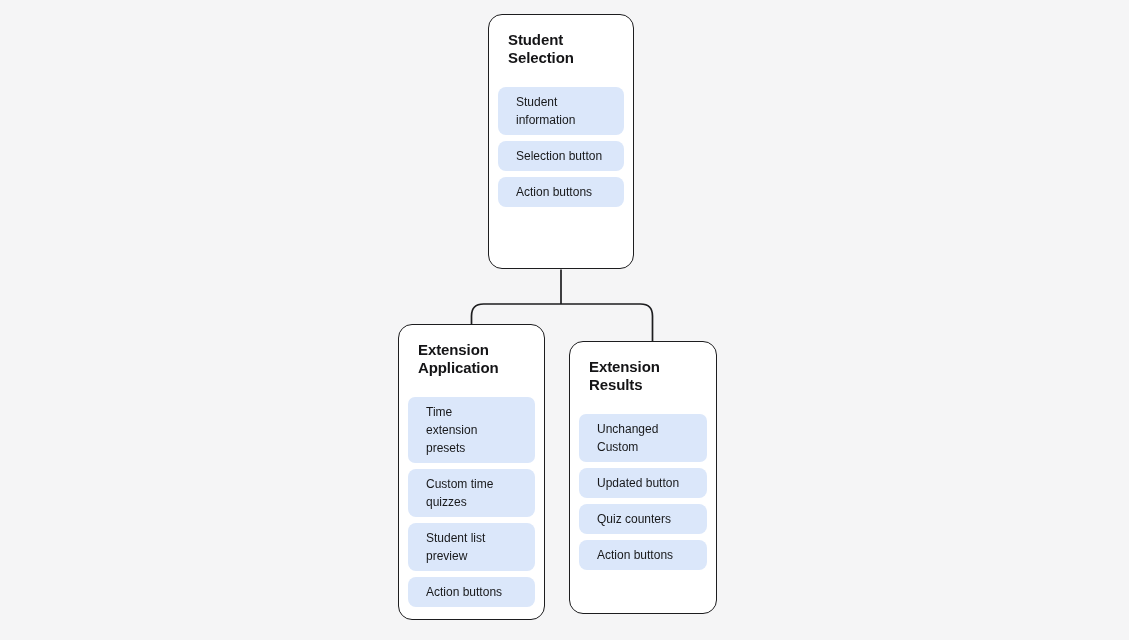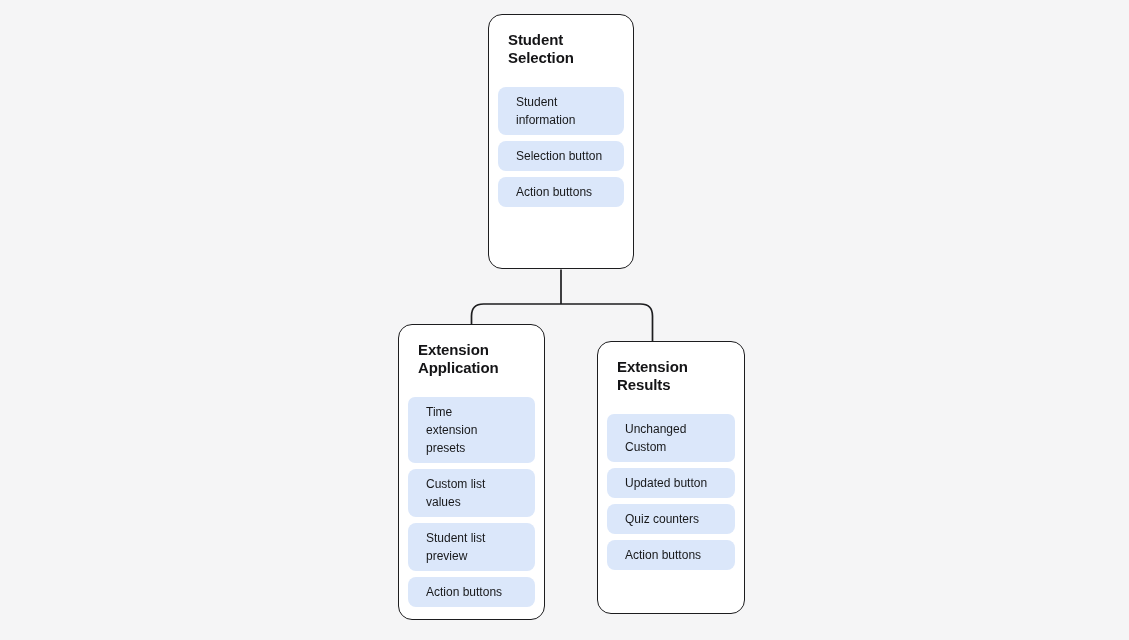--- a/index.html
+++ b/index.html
@@ -48,21 +48,21 @@
     line-height: 18px;
     font-weight: 500;
     color: #17181a;
   }
   .pill.two-line {
     padding-right: 30px;
     border-radius: 7px;
   }
   #card-student-selection   { left: 488px; top: 14px;  width: 146px; min-height: 255px; }
   #card-extension-application { left: 398px; top: 324px; width: 147px; min-height: 237px; }
-  #card-extension-results   { left: 597px; top: 341px; width: 148px; min-height: 273px; }
+  #card-extension-results   { left: 569px; top: 341px; width: 148px; min-height: 273px; }
 </style>
 </head>
 <body>
 
 <div class="canvas">
 
   <svg class="connectors" viewBox="0 0 1129 640" xmlns="http://www.w3.org/2000/svg">
     <path d="M561,269.5 L561,304" fill="none" stroke="#1d1d1f" stroke-width="1.7"></path>
     <path d="M471.5,341.5 L471.5,316 Q471.5,304 483.5,304 L640.5,304 Q652.5,304 652.5,316 L652.5,341.5" fill="none" stroke="#1d1d1f" stroke-width="1.7"></path>
   </svg>
@@ -70,21 +70,21 @@
   <section class="card" id="card-student-selection">
     <h2 class="card-title">Student Selection</h2>
     <div class="pill">Student information</div>
     <div class="pill">Selection button</div>
     <div class="pill">Action buttons</div>
   </section>
 
   <section class="card" id="card-extension-application">
     <h2 class="card-title">Extension Application</h2>
     <div class="pill two-line">Time extension presets</div>
-    <div class="pill">Custom list values</div>
+    <div class="pill">Custom time quizzes</div>
     <div class="pill">Student list preview</div>
     <div class="pill">Action buttons</div>
   </section>
 
   <section class="card" id="card-extension-results">
     <h2 class="card-title">Extension Results</h2>
     <div class="pill two-line">Unchanged Custom</div>
     <div class="pill">Updated button</div>
     <div class="pill">Quiz counters</div>
     <div class="pill">Action buttons</div>

